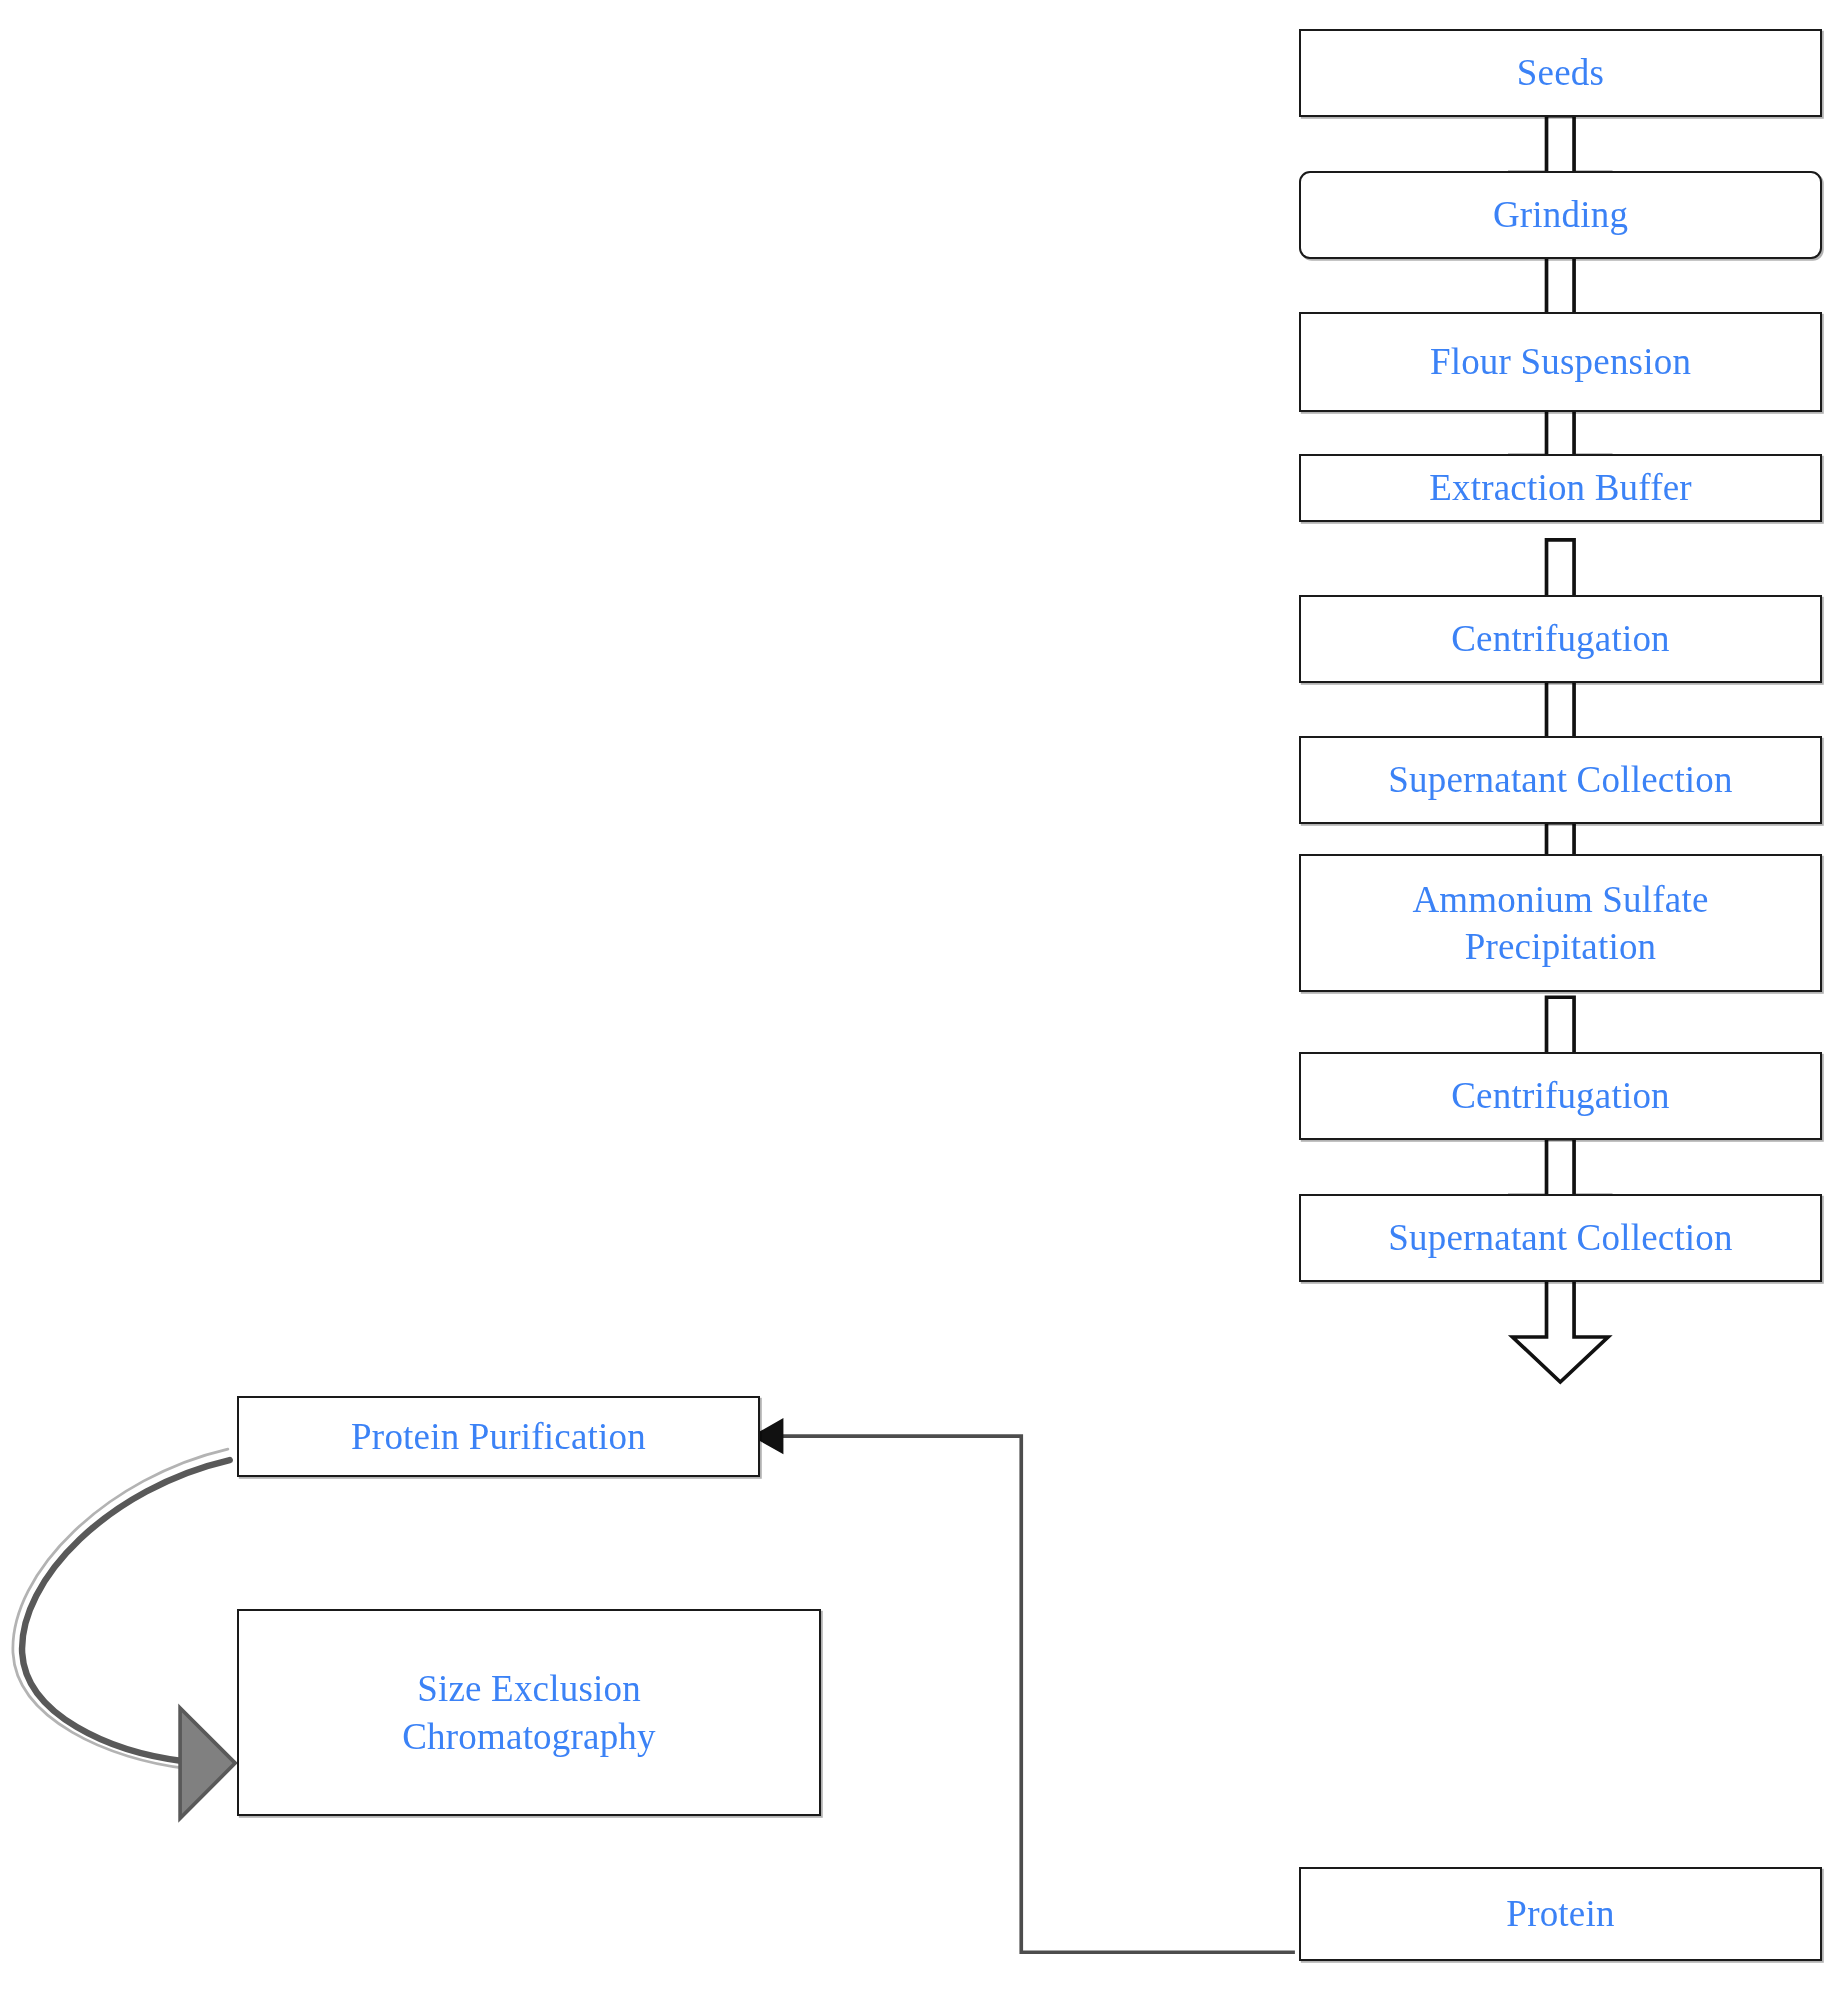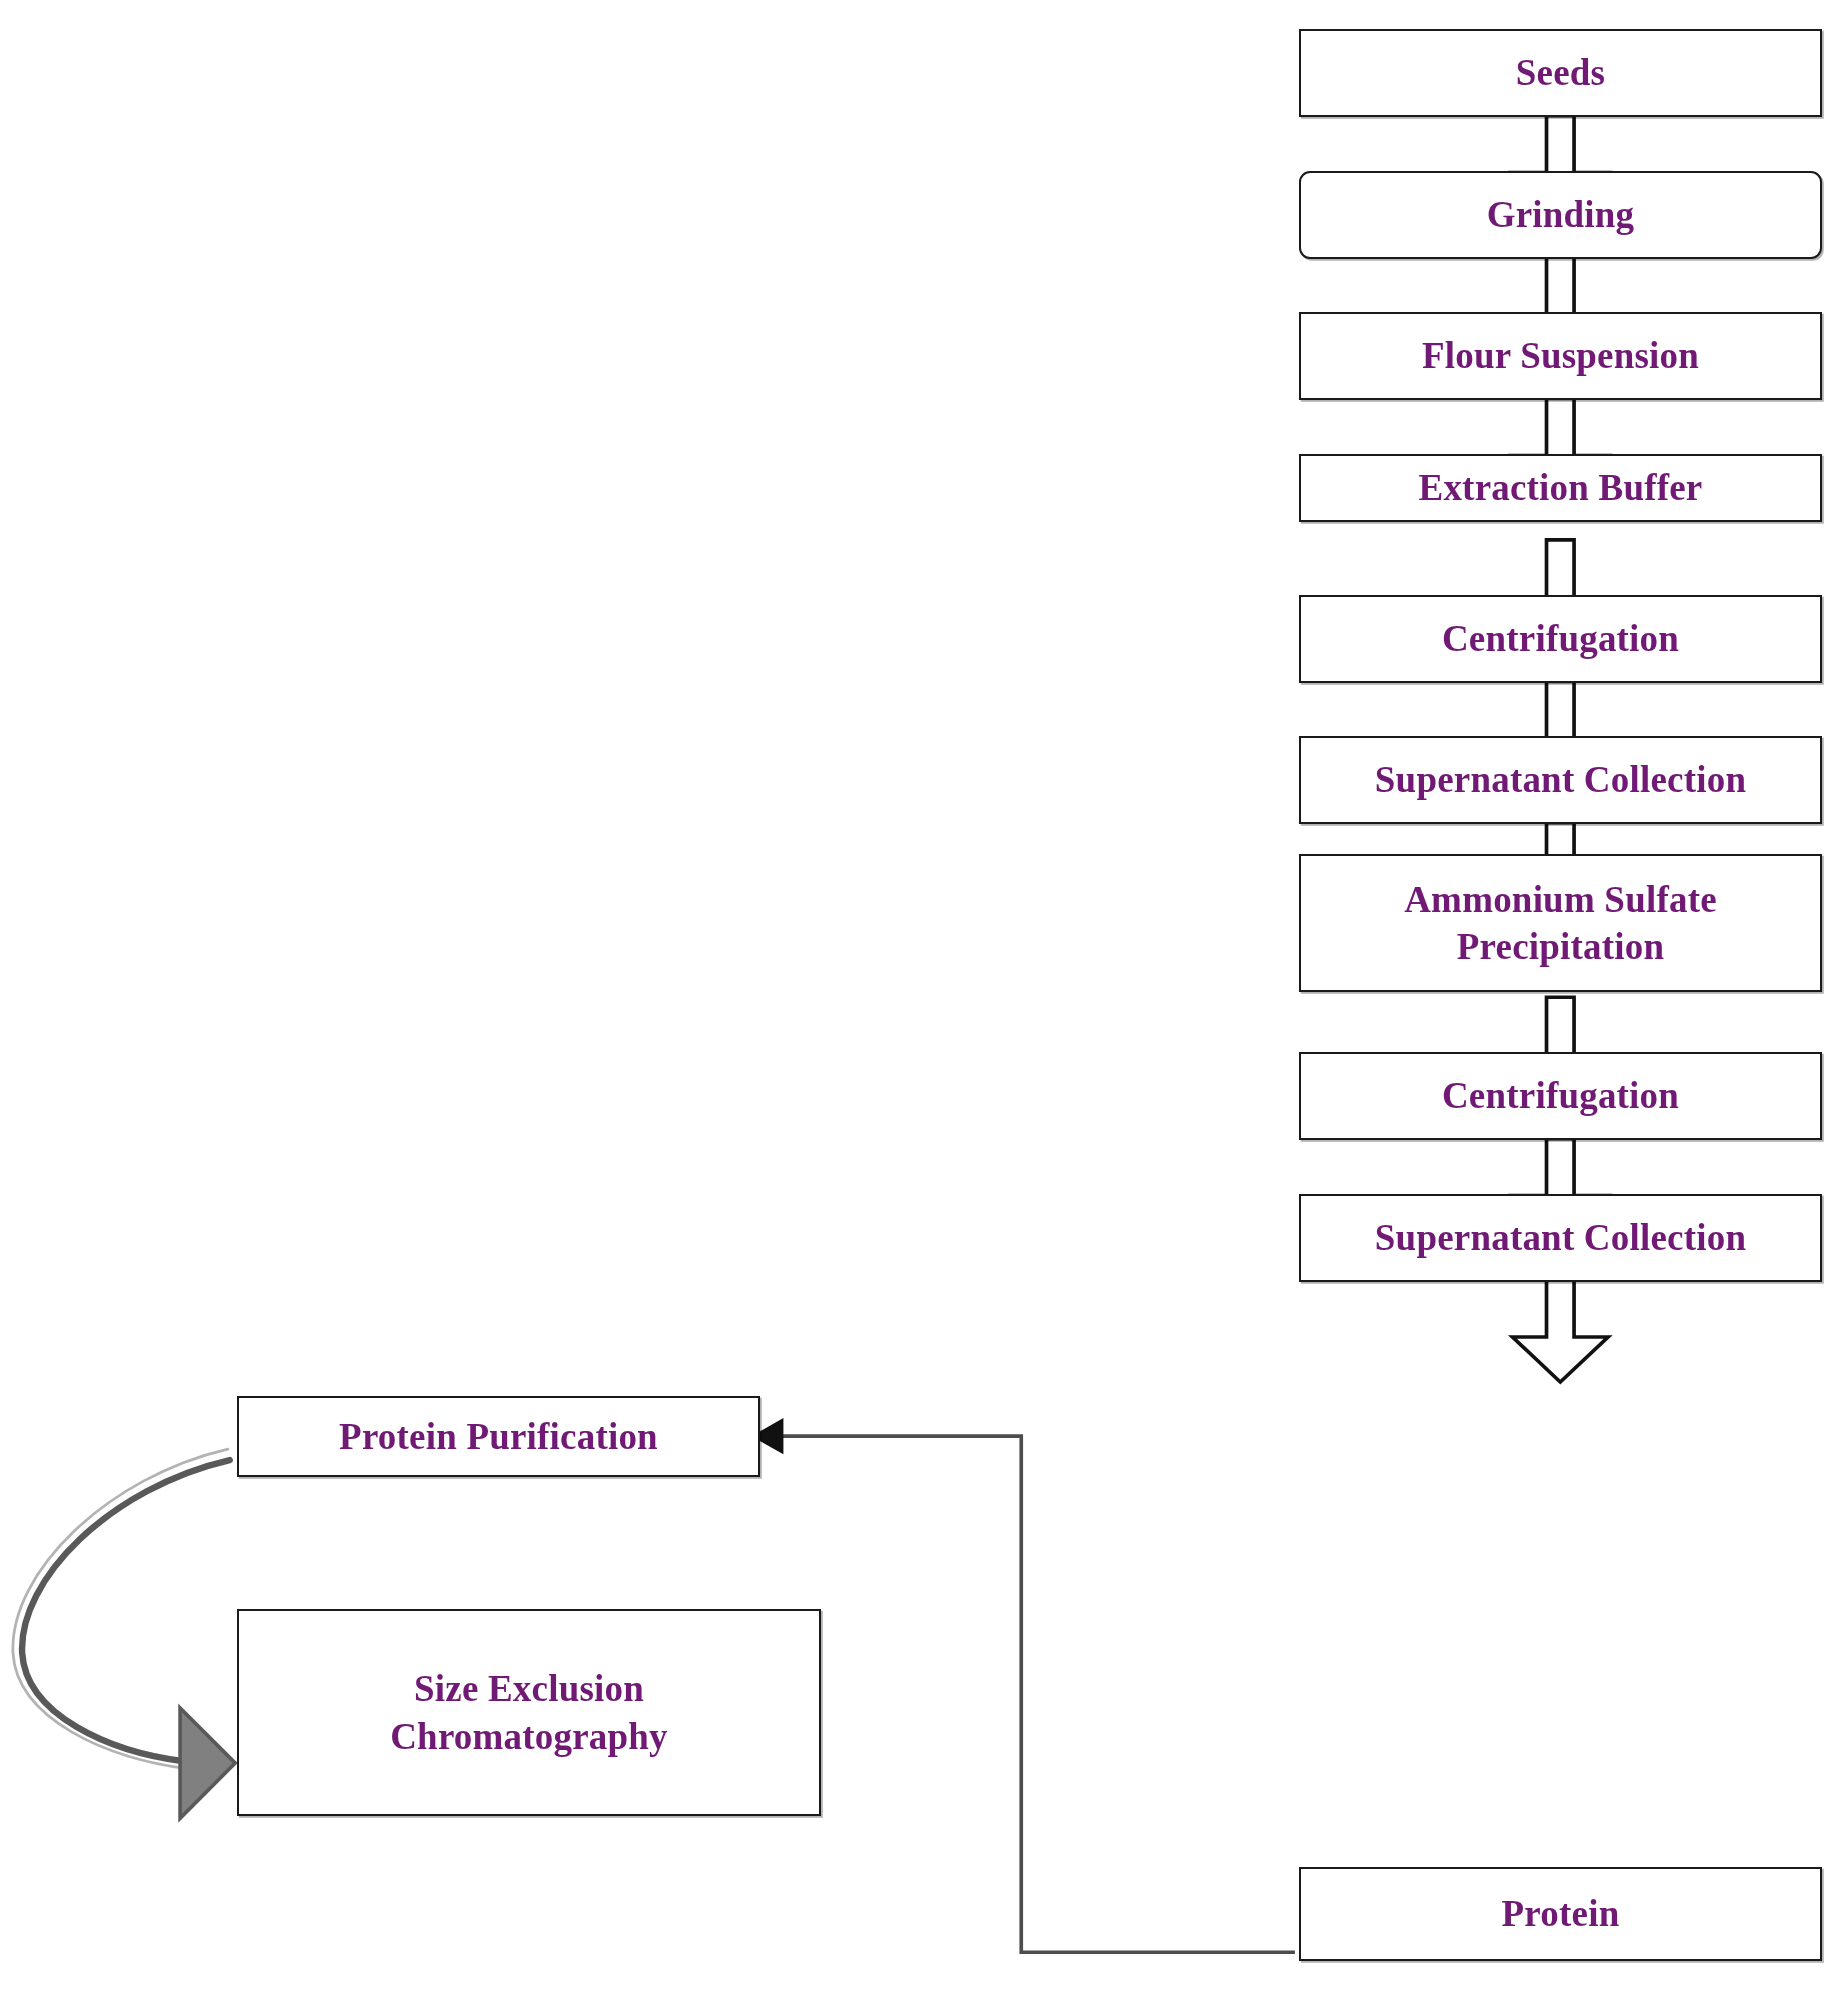--- a/index.html
+++ b/index.html
@@ -32,24 +32,24 @@
     background: #ffffff;
     border: 2.8px solid #1a1a1a;
     box-shadow: 1.8px 1.8px 0 0 rgba(0,0,0,0.30);
     display: flex;
     align-items: center;
     justify-content: center;
     text-align: center;
   }
   .node-label {
     font-family: "Liberation Serif", "DejaVu Serif", serif;
-    font-weight: bold;
+    font-weight: normal;
     font-size: 37px;
     line-height: 1.28;
-    color: #701a75;
+    color: #3b82f6;
     letter-spacing: 0.2px;
     white-space: pre-line;
     padding: 0 9.2px;
   }
 </style>
 </head>
 <body>
 
 <div id="canvas">
 
@@ -106,21 +106,21 @@
   </svg>
 
   <div class="node-box" style="left:1299px; top:29px; width:523px; height:88px;">
     <span class="node-label">Seeds</span>
   </div>
 
   <div class="node-box" style="left:1299px; top:171px; width:523px; height:88px;border-radius:11px;">
     <span class="node-label">Grinding</span>
   </div>
 
-  <div class="node-box" style="left:1299px; top:312px; width:523px; height:88px;">
+  <div class="node-box" style="left:1299px; top:312px; width:523px; height:100px;">
     <span class="node-label">Flour Suspension</span>
   </div>
 
   <div class="node-box" style="left:1299px; top:454px; width:523px; height:68px;">
     <span class="node-label">Extraction Buffer</span>
   </div>
 
   <div class="node-box" style="left:1299px; top:595px; width:523px; height:88px;">
     <span class="node-label">Centrifugation</span>
   </div>

